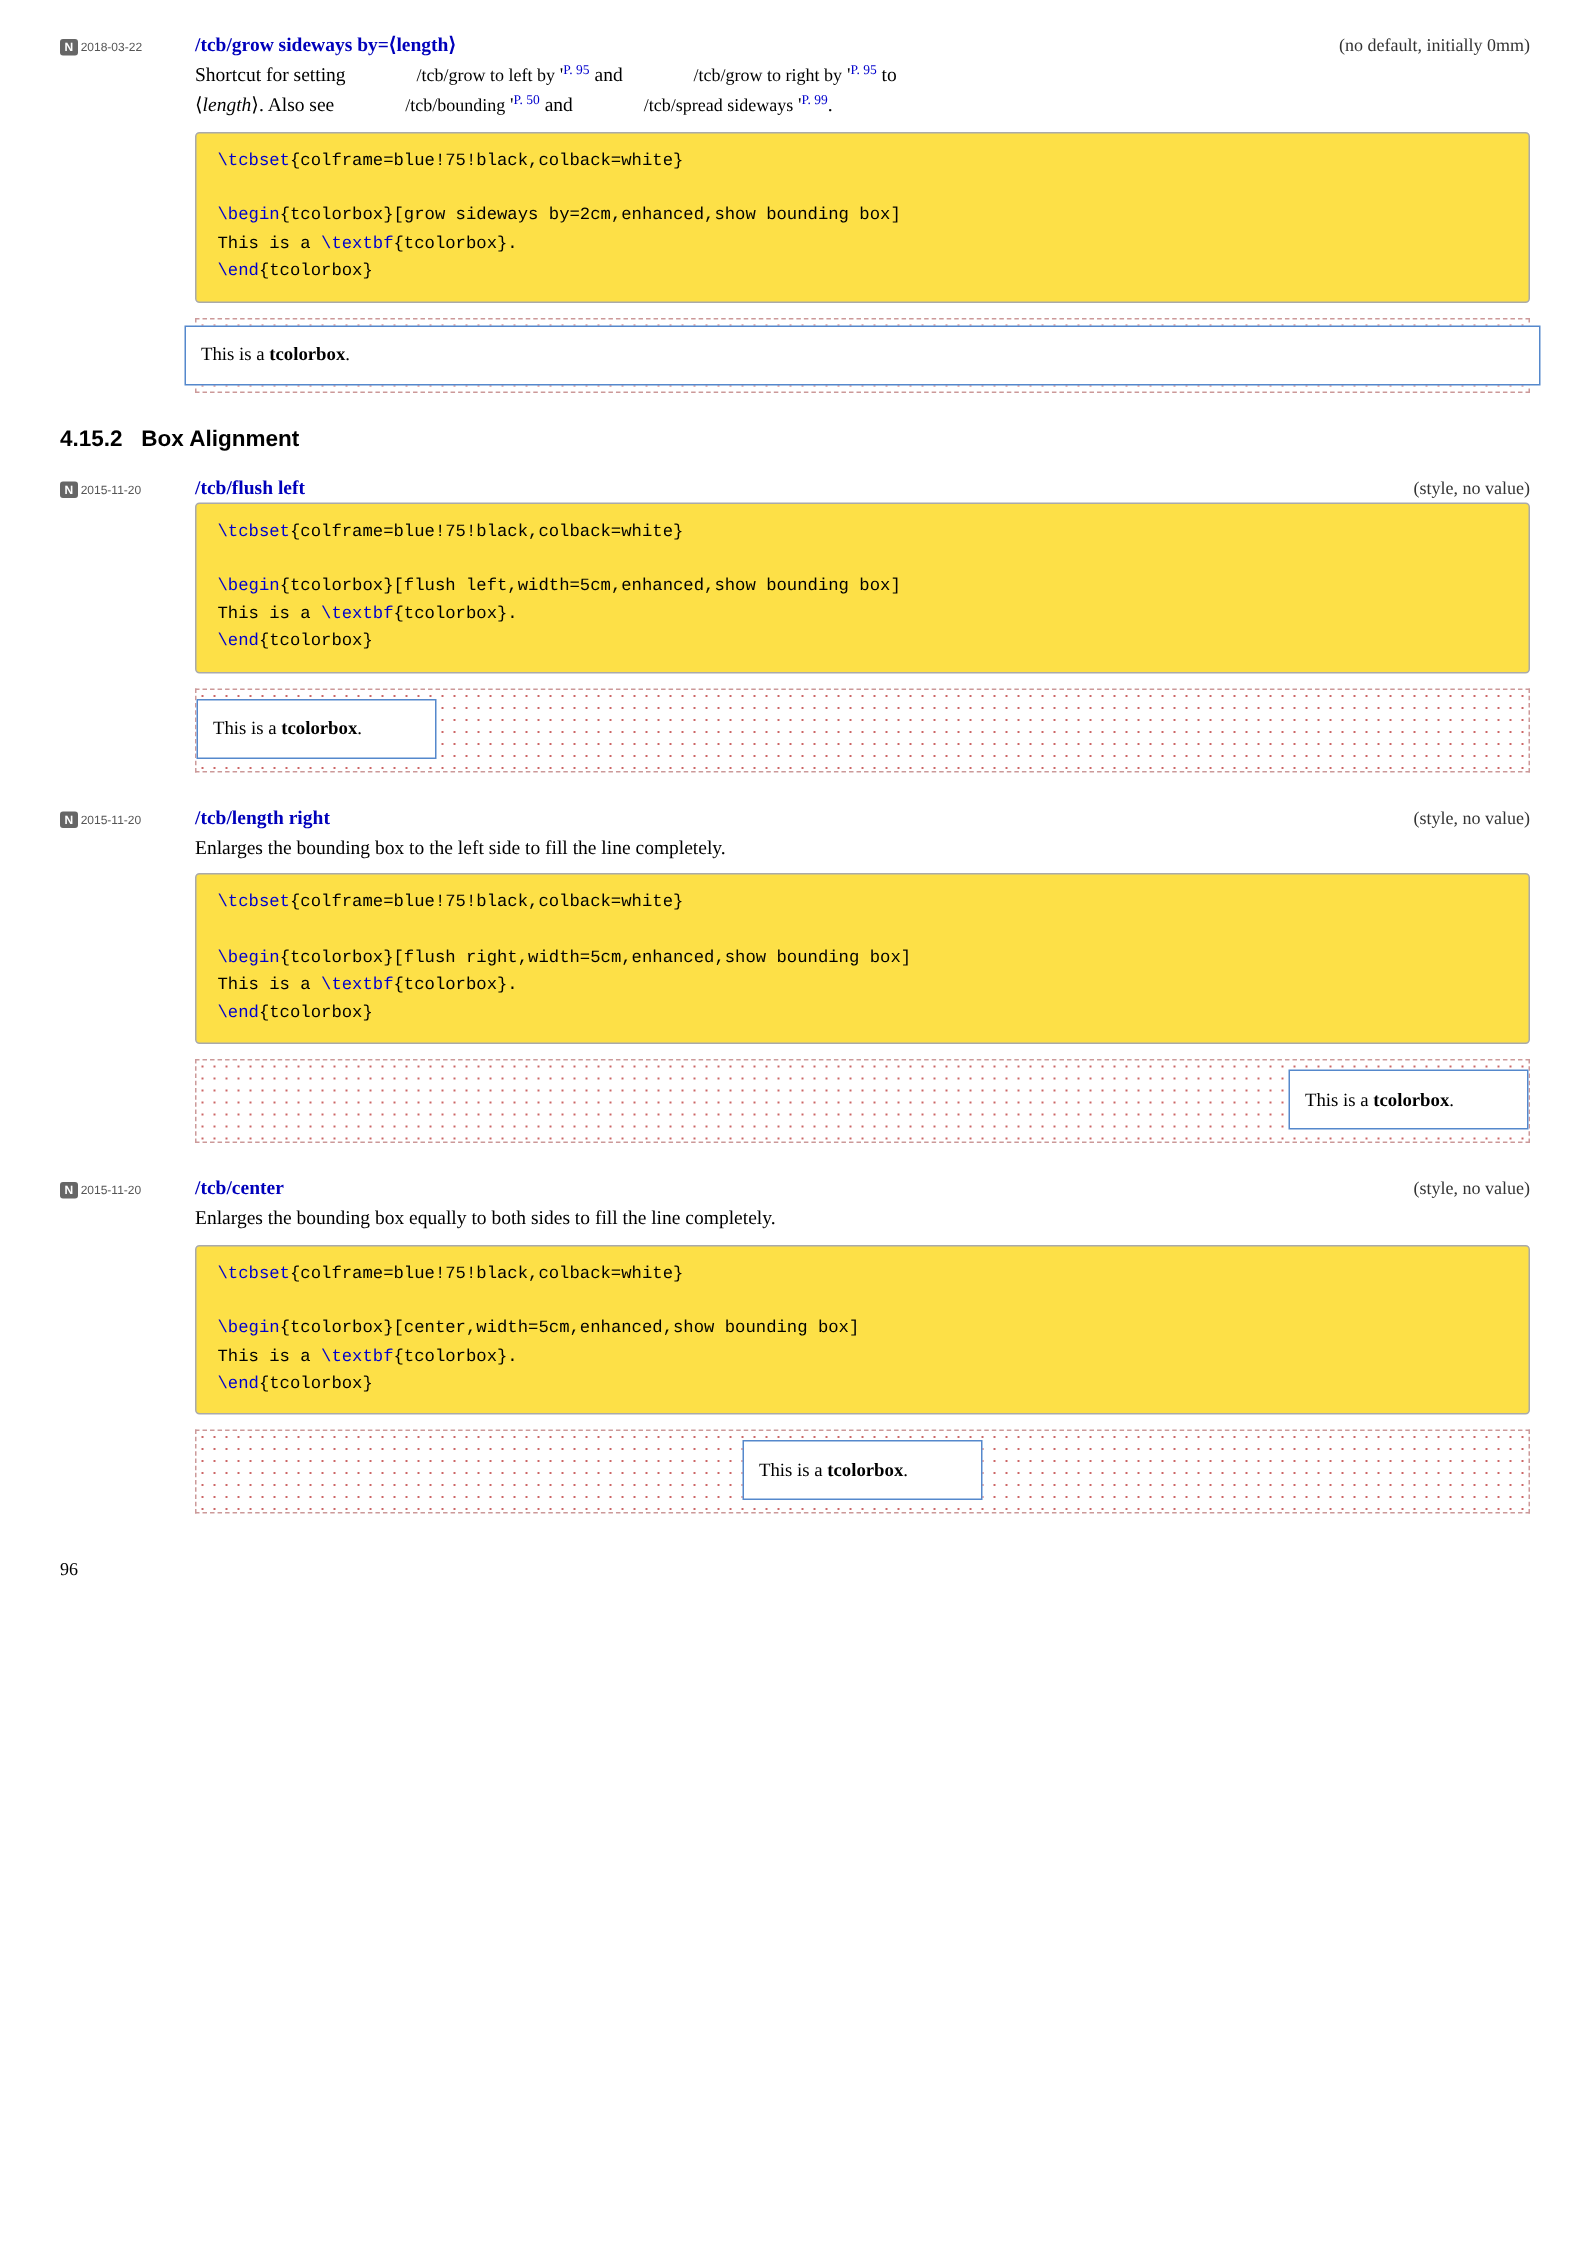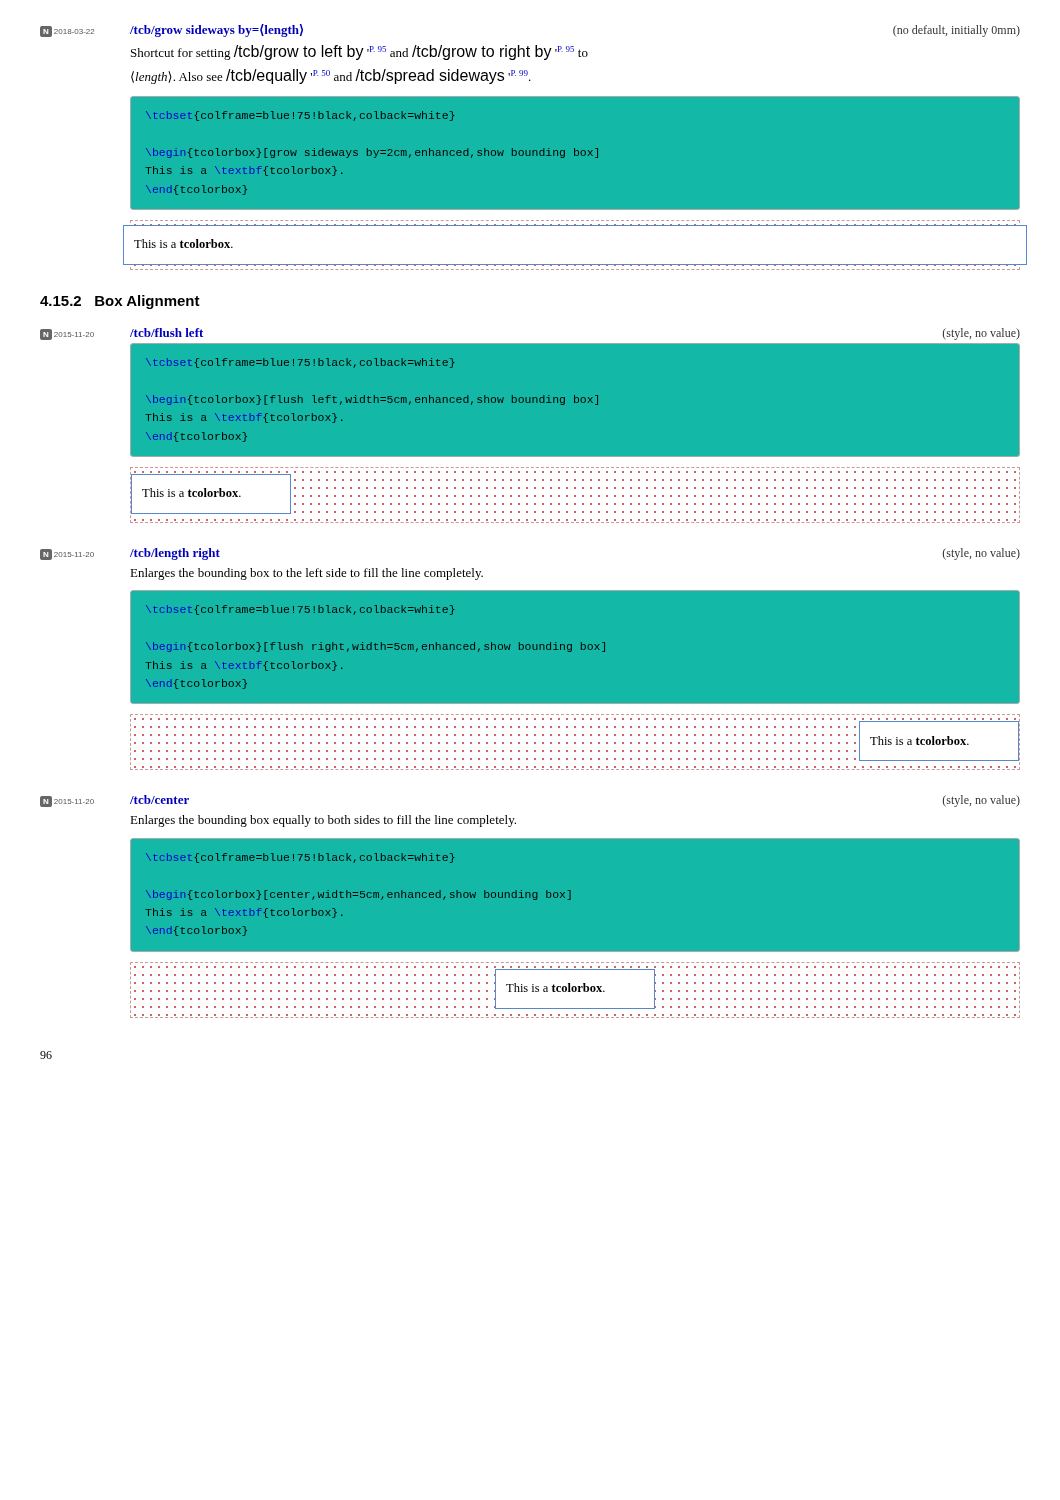--- a/index.html
+++ b/index.html
@@ -19,36 +19,37 @@
 
     
     .cmd-desc {
       margin-left: 90px;
       margin-bottom: 8px;
       font-size: 13px;
       line-height: 1.5;
       font-family: "Computer Modern", Georgia, serif;
     }
     .cmd-desc code, .inline-code {
-      font-family: Liberation Sans, sans-serif;
-      font-size: 16px;
+      font-family: Liberation Serif, serif;
+      font-size: 12px;
+      margin-left: 44px;
     }
     .sup-link {
       font-size: 9px;
       vertical-align: super;
       color: #0000cc;
     }
 
     
     .code-box {
       margin-left: 90px;
       margin-bottom: 10px;
       border: 1px solid #aaa;
       border-radius: 3px;
-      background: #14b8a6;
+      background: #fde047;
       padding: 10px 14px;
       font-family: "Courier New", Courier, monospace;
       font-size: 11.5px;
       line-height: 1.6;
     }
     .code-box .kw-blue {
       color: #0000cc;
     }
 
     
@@ -212,21 +213,21 @@
       <div class="badge-col">
         <span class="n-label">N</span>
         <span class="date-label">2018-03-22</span>
       </div>
       <span class="cmd-title">/tcb/grow sideways by=⟨length⟩</span>
       <span class="cmd-info">(no default, initially 0mm)</span>
     </div>
 
     <div class="cmd-desc">
       Shortcut for setting <span class="inline-code">/tcb/grow to left by</span> '<sup class="sup-link">P. 95</sup> and <span class="inline-code">/tcb/grow to right by</span> '<sup class="sup-link">P. 95</sup> <span>to</span><br>
-      ⟨<em>length</em>⟩. Also see <span class="inline-code">/tcb/equally</span> '<sup class="sup-link">P. 50</sup> and <span class="inline-code">/tcb/spread sideways</span> '<sup class="sup-link">P. 99</sup>.
+      ⟨<em>length</em>⟩. Also see <span class="inline-code">/tcb/bounding</span> '<sup class="sup-link">P. 50</sup> and <span class="inline-code">/tcb/spread sideways</span> '<sup class="sup-link">P. 99</sup>.
     </div>
 
     <div class="code-box">
       <span class="kw-blue">\tcbset</span><span>{colframe=blue!75!black,colback=white}</span>
       <br><br>
       <span class="kw-blue">\begin</span><span>{tcolorbox}[grow sideways by=2cm,enhanced,show bounding box]</span><br>
       <span>This is a </span><span class="kw-blue">\textbf</span><span>{tcolorbox}.</span><br>
       <span class="kw-blue">\end</span><span>{tcolorbox}</span>
     </div>
 

